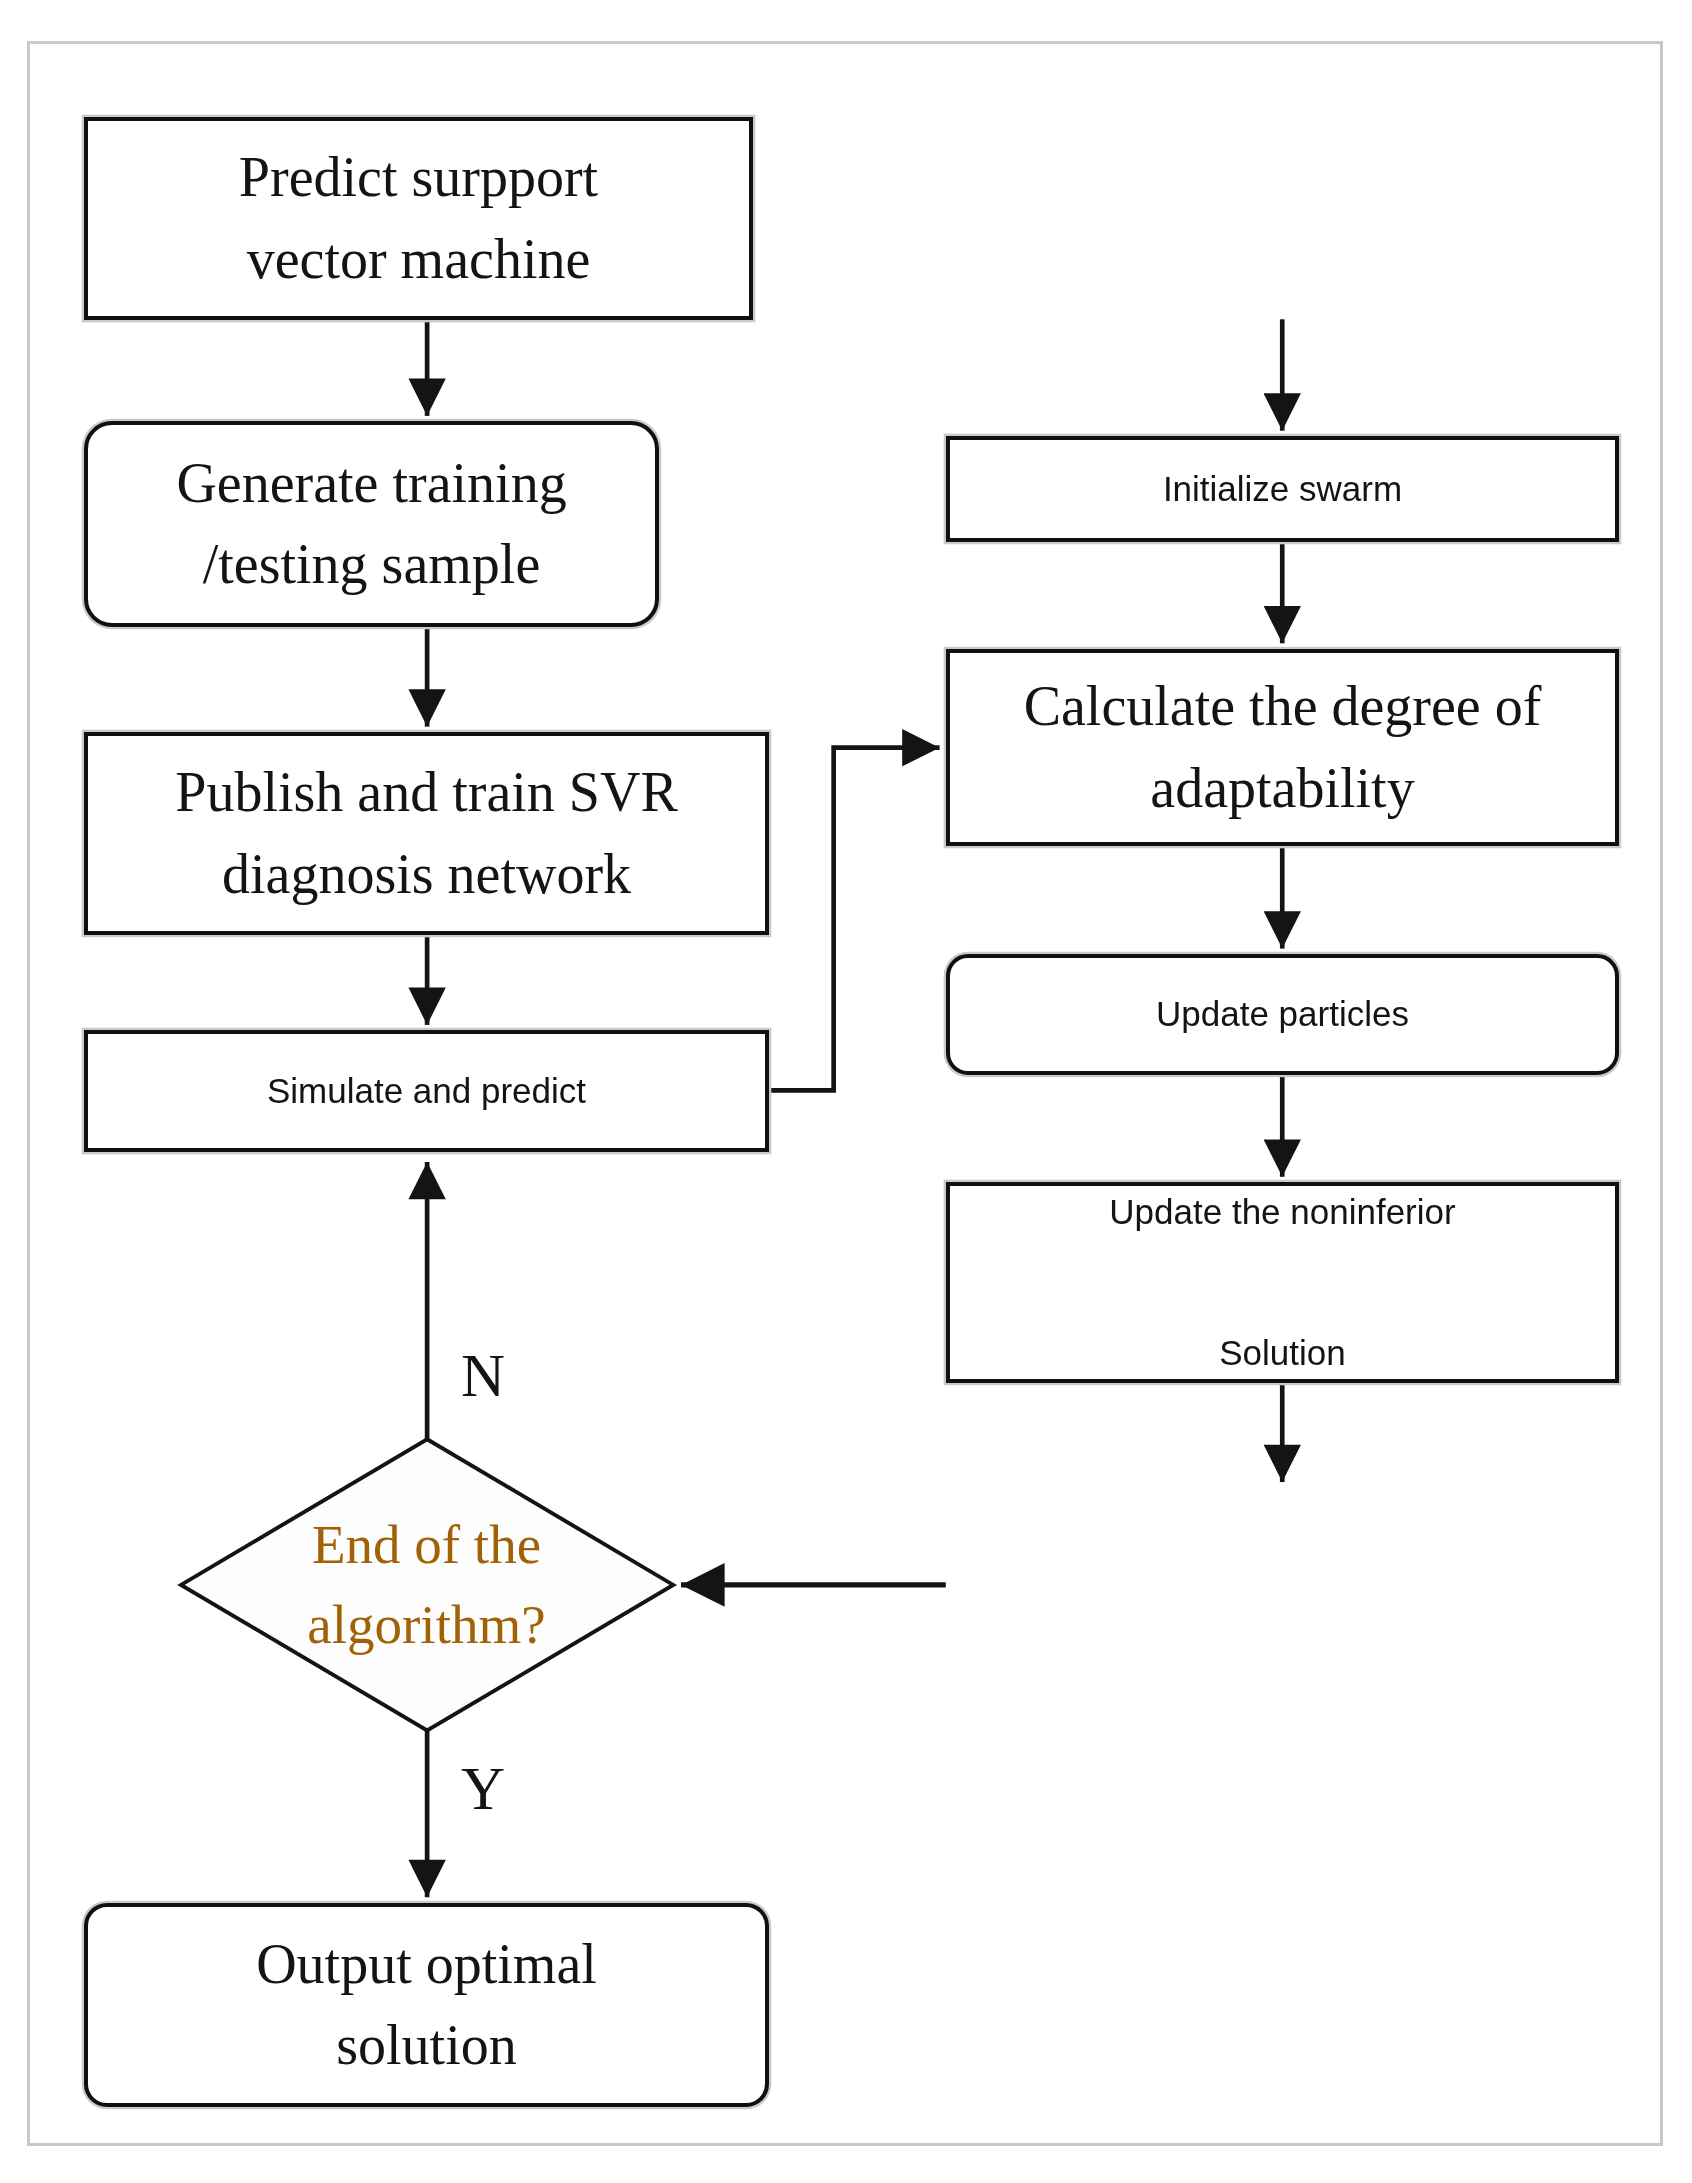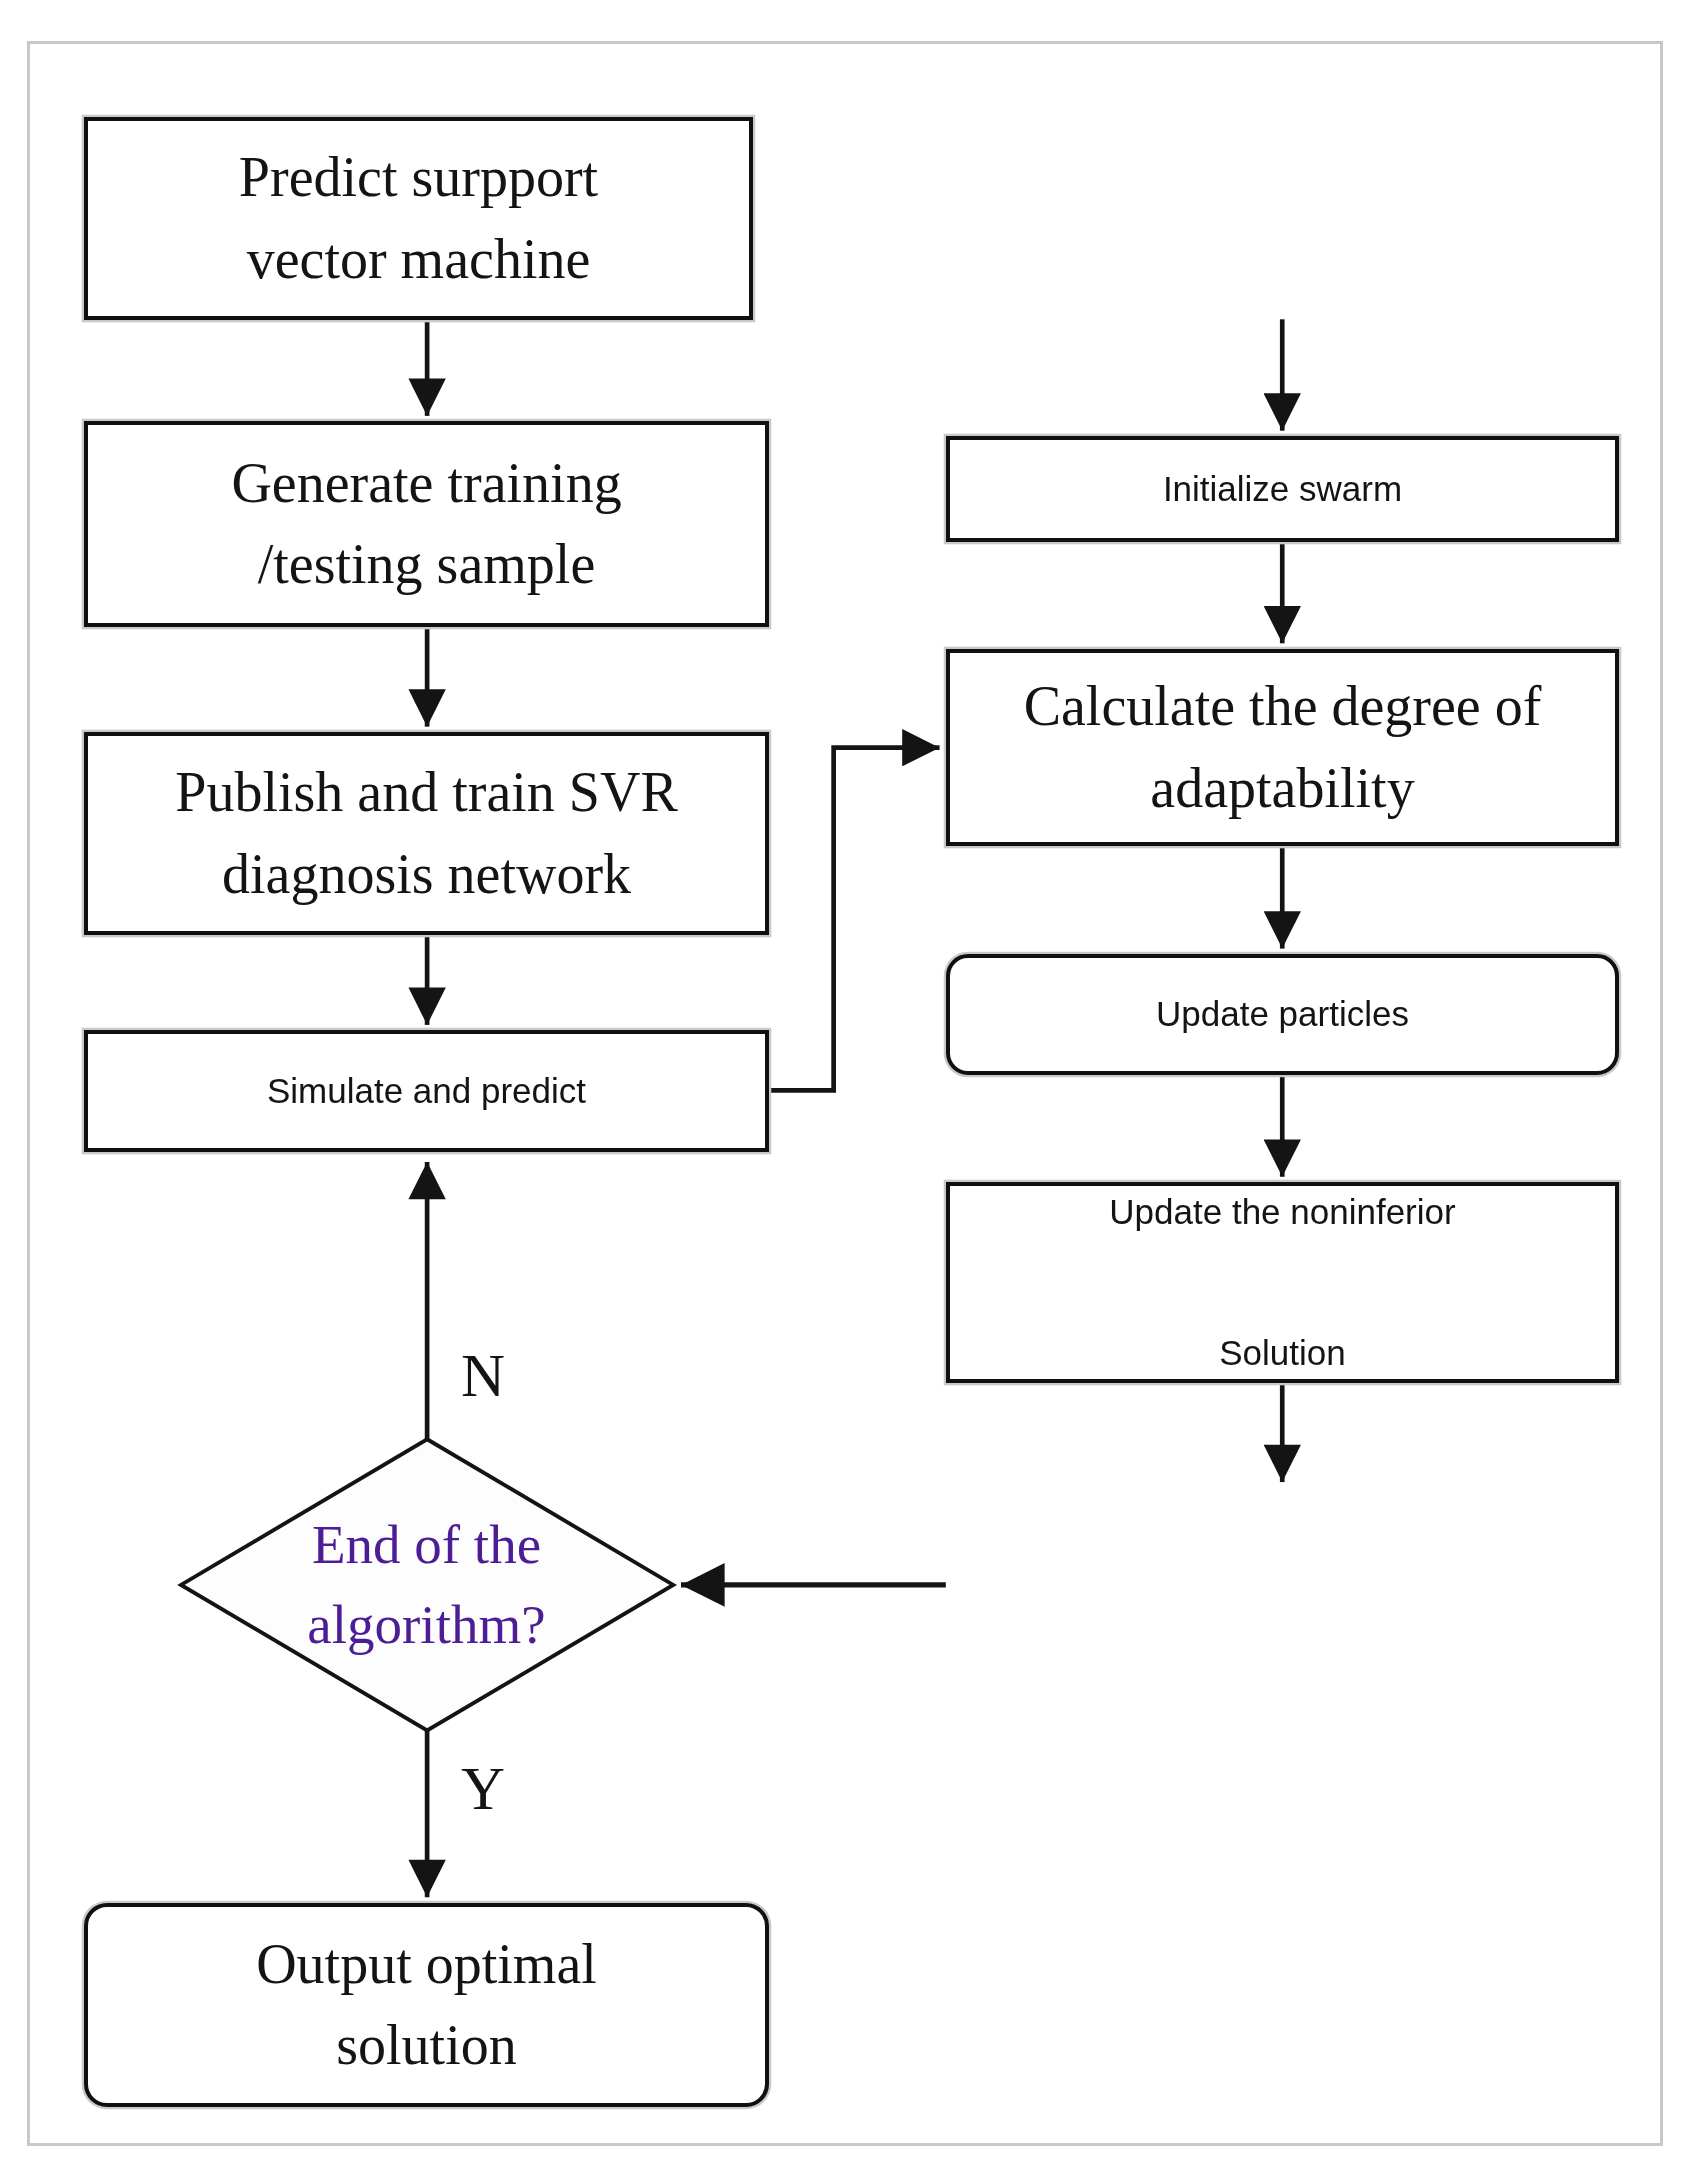--- a/index.html
+++ b/index.html
@@ -9,35 +9,35 @@
   #connectors{position:absolute;left:0;top:0;width:1693px;height:2183px;z-index:1;}
   .node{position:absolute;z-index:2;background:#ffffff;border:4.7px solid #101010;
     box-sizing:border-box;box-shadow:0 0 0 2.3px #c9c9c9;
     display:flex;flex-direction:column;align-items:center;justify-content:center;
     text-align:center;color:#141414;}
   .serif{font-family:"Liberation Serif", serif;font-size:56px;line-height:1.45;}
   .sans{font-family:"Liberation Sans", sans-serif;font-size:35px;line-height:1.5;}
   .node .line{white-space:nowrap;}
   
   #n-b1{left:84px;top:117px;width:669px;height:203px;}
-  #n-b2{left:84px;top:421px;width:685px;height:206px;}
+  #n-b2{left:84px;top:421px;width:575px;height:206px;border-radius:28px;}
   #n-b3{left:84px;top:732px;width:685px;height:203px;}
   #n-b4{left:84px;top:1030px;width:685px;height:122px;}
   #n-b5{left:84px;top:1903px;width:685px;height:204px;border-radius:23px;}
   
   #n-r1{left:946px;top:117px;width:673px;height:203px;}
   #n-r2{left:946px;top:436px;width:673px;height:106px;}
   #n-r3{left:946px;top:649px;width:673px;height:197px;}
   #n-r4{left:946px;top:954px;width:673px;height:121px;border-radius:22px;}
   #n-r5{left:946px;top:1182px;width:673px;height:201px;justify-content:space-between;}
   #n-r6{left:946px;top:1488px;width:673px;height:195px;}
   
   #diamond-label{position:absolute;z-index:2;left:193px;top:1480px;width:467px;height:210px;
     display:flex;flex-direction:column;align-items:center;justify-content:center;
-    text-align:center;color:#4c1d95;font-size:55px;line-height:1.45;}
+    text-align:center;color:#a16207;font-size:55px;line-height:1.45;}
   .branch-label{position:absolute;z-index:2;color:#141414;
     font-family:"Liberation Serif", serif;font-size:61px;}
   #label-n{left:461px;top:1341px;}
   #label-y{left:461px;top:1754px;}
 </style>
 </head>
 <body>
 
 <div id="page">
   <div id="outer-frame"></div>

